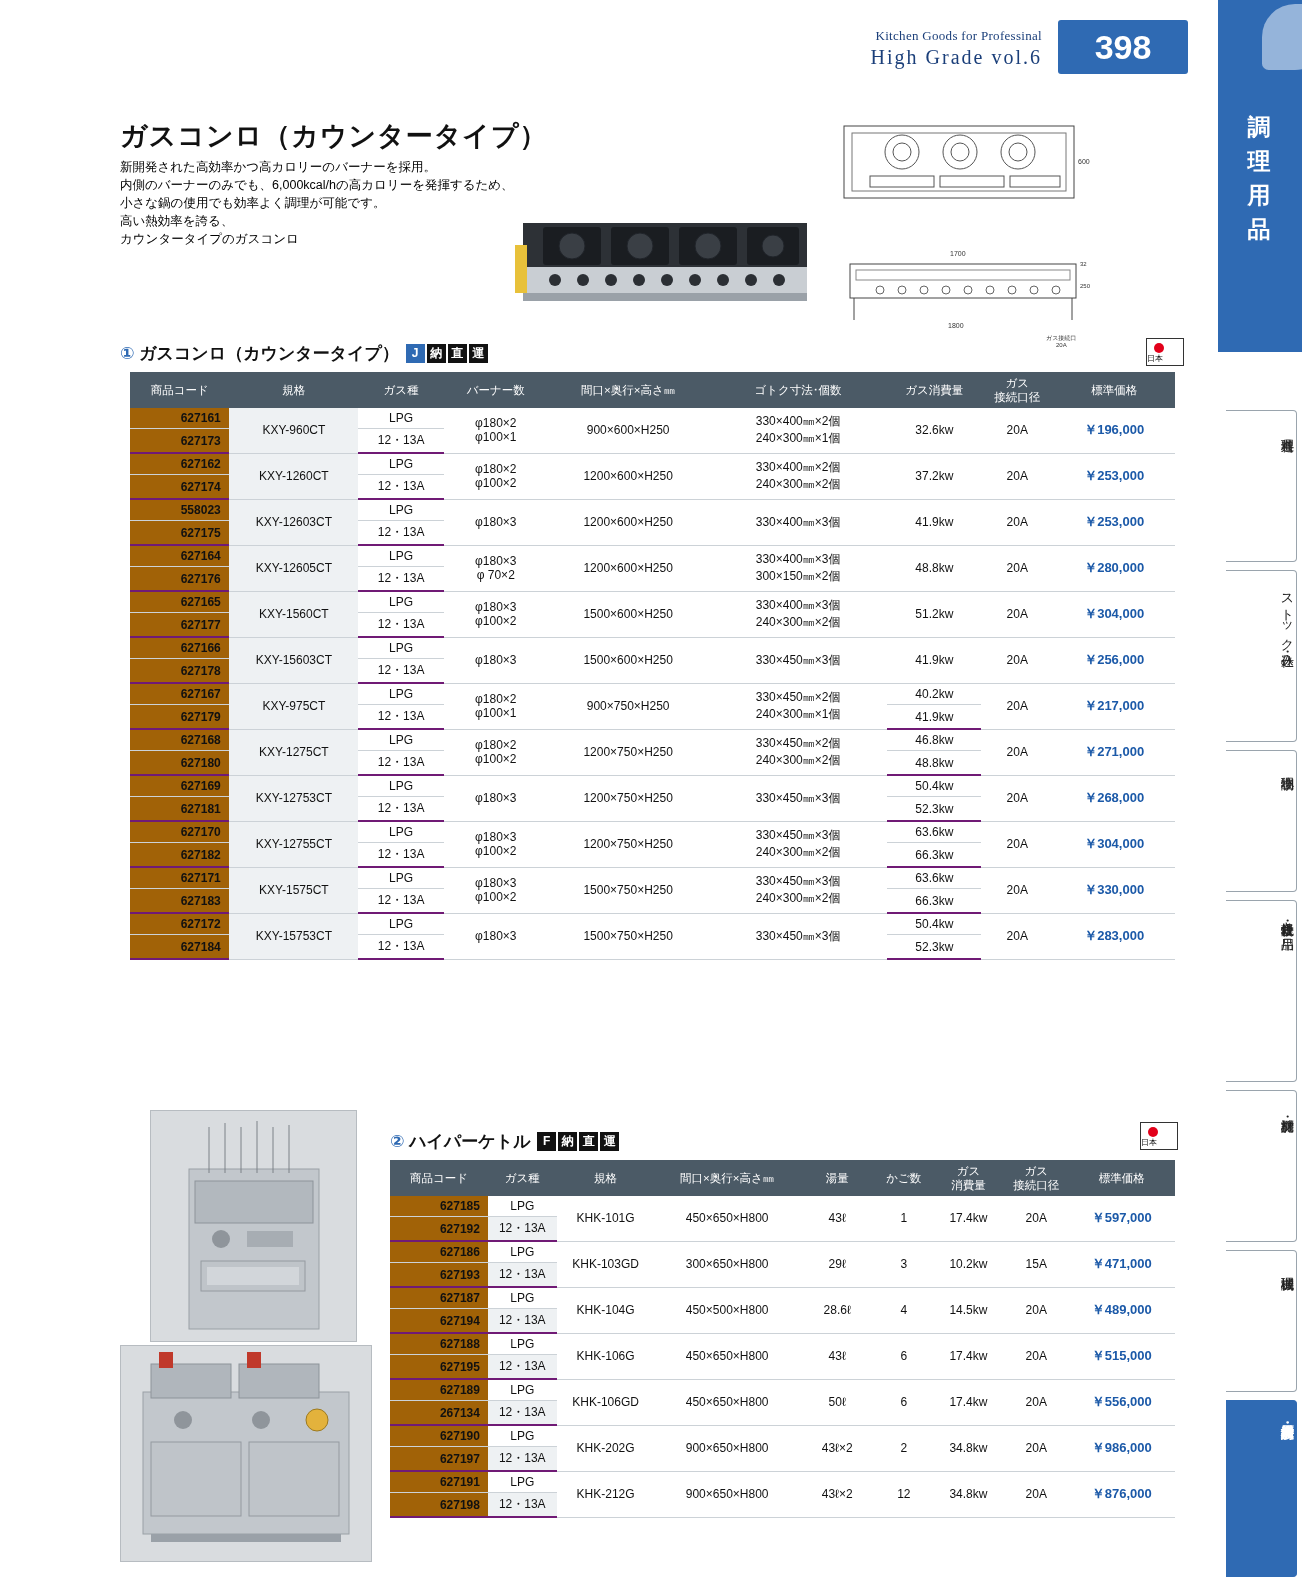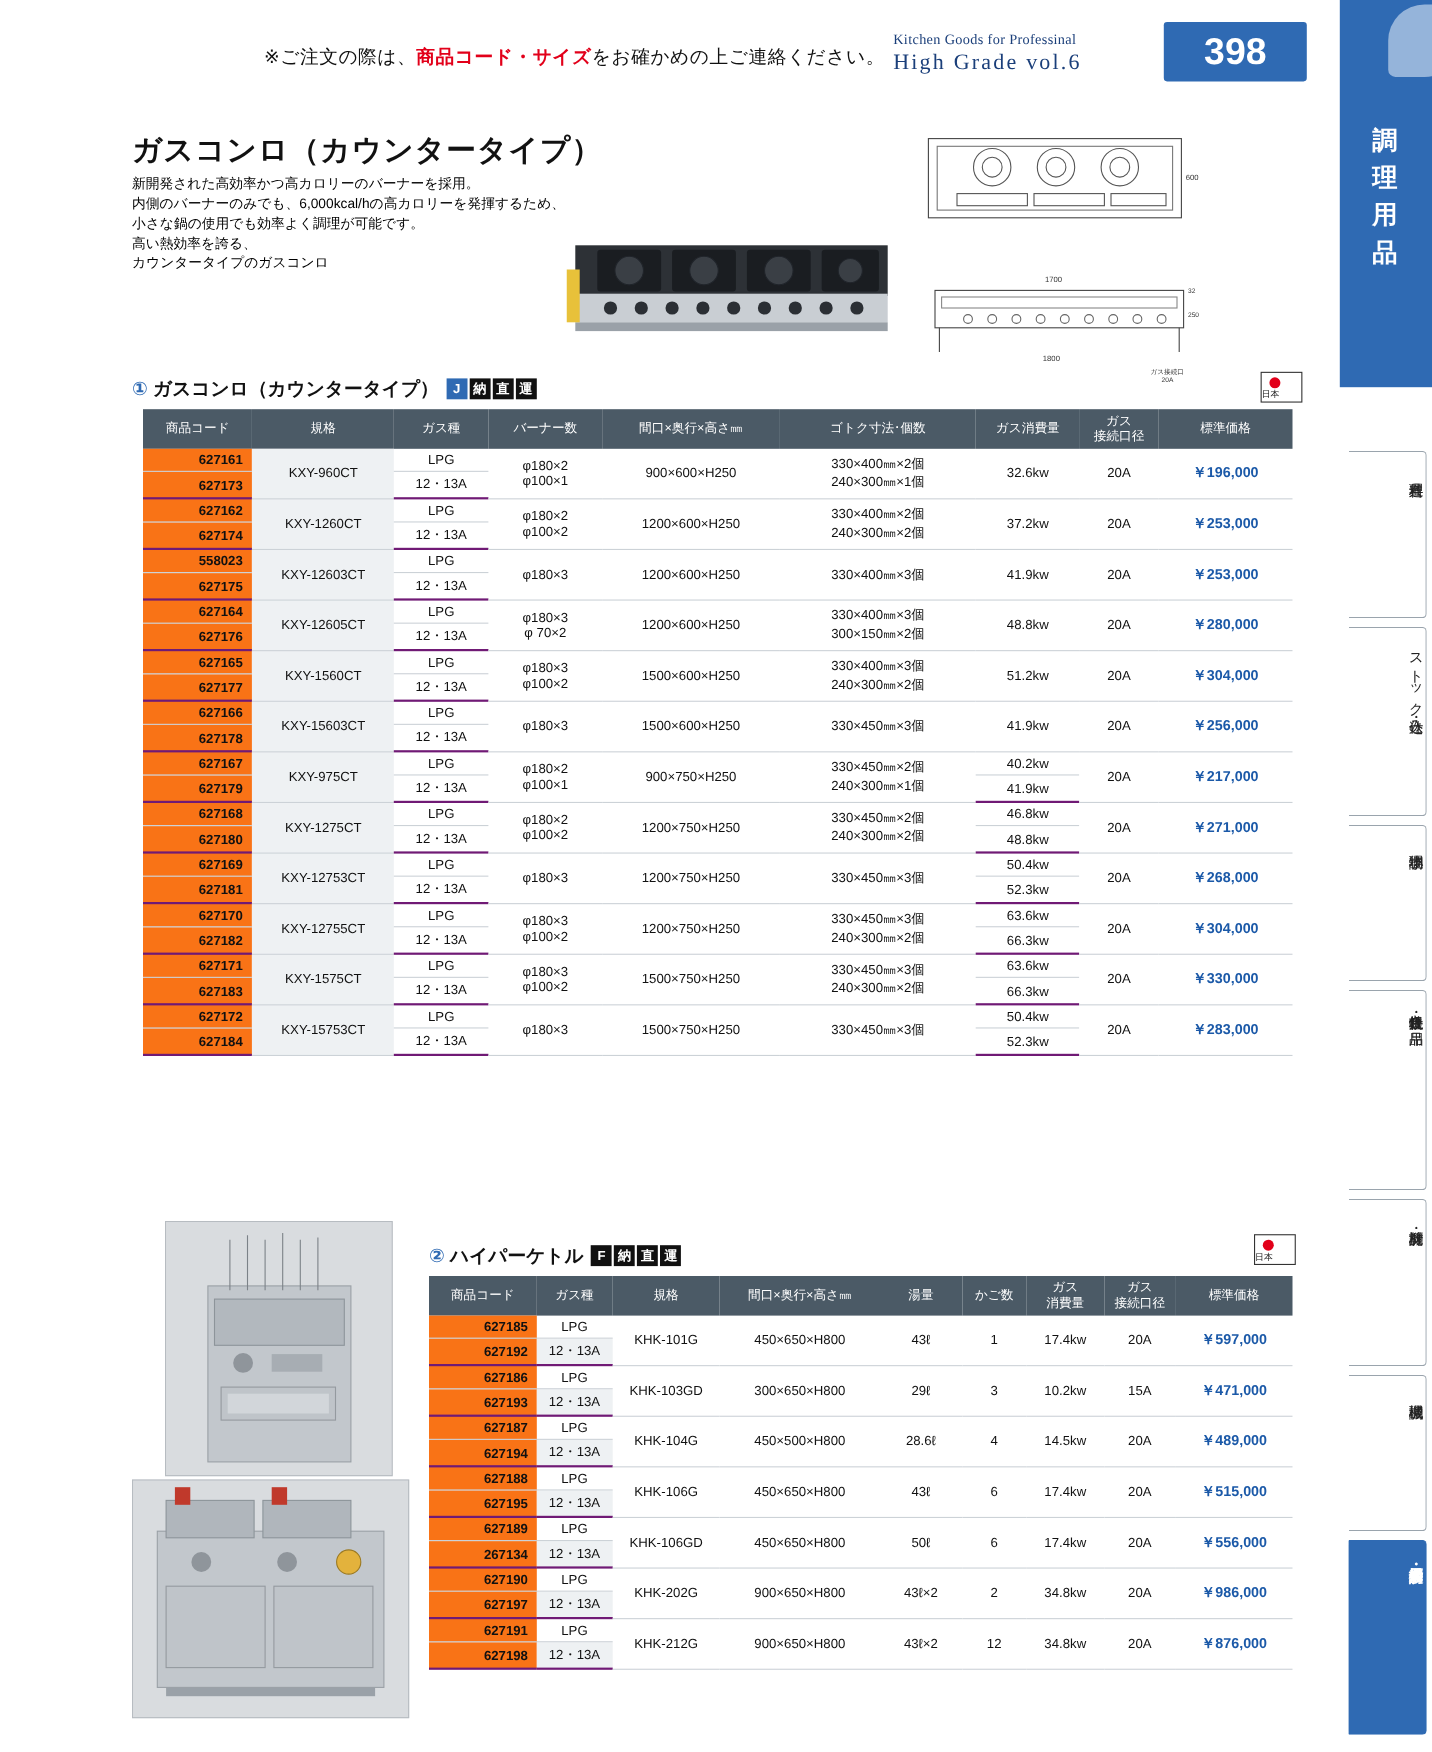--- a/index.html
+++ b/index.html
@@ -5,21 +5,21 @@
   html,body{margin:0;padding:0;}
   body{
     width:1302px;height:1593px;position:relative;background:#ffffff;
     font-family:"Liberation Sans","DejaVu Sans",sans-serif;
     font-size:12px;color:#111;overflow:hidden;
   }
   
   .header-bar{position:absolute;left:0;top:0;width:1302px;height:88px;}
   .hdr-note{position:absolute;left:240px;top:40px;font-size:17px;letter-spacing:0.5px;}
   .hdr-note .red{color:#e2001a;font-weight:bold;}
-  .hdr-brand{position:absolute;left:812px;top:28px;width:230px;text-align:left;color:#1b3f7a;}
+  .hdr-brand{position:absolute;left:812px;top:28px;width:230px;text-align:right;color:#1b3f7a;}
   .hdr-brand .l1{font-family:"Liberation Serif","DejaVu Serif",serif;font-size:13px;letter-spacing:0.3px;}
   .hdr-brand .l2{font-family:"Liberation Serif","DejaVu Serif",serif;font-size:20px;letter-spacing:2px;margin-top:2px;}
   .hdr-page{position:absolute;left:1058px;top:20px;width:130px;height:54px;background:#2f6ab3;color:#fff;
     font-size:34px;font-weight:bold;text-align:center;line-height:54px;border-radius:3px;}
   
   .rail{position:absolute;left:1190px;top:0;width:112px;height:1593px;}
   .rail-top{position:absolute;left:28px;top:0;width:84px;height:352px;background:#2f6ab3;border-radius:0 0 0 0;}
   .rail-top .vtext{position:absolute;left:0;top:110px;width:84px;text-align:center;color:#fff;font-size:23px;
     font-weight:bold;line-height:34px;letter-spacing:2px;}
   .rail-blob{position:absolute;left:44px;top:4px;width:66px;height:66px;background:#e9f1fa;border-radius:50% 10% 50% 10%;opacity:.55;}
@@ -38,35 +38,32 @@
   .badge{display:inline-block;width:19px;height:19px;line-height:19px;text-align:center;color:#fff;background:#111;
     font-size:12px;font-weight:bold;vertical-align:2px;margin-left:2px;}
   .badge.blue{background:#2f6ab3;}
   .jp-flag{position:absolute;width:36px;height:26px;border:1px solid #333;background:#fff;}
   .jp-flag .dot{position:absolute;left:7px;top:4px;width:10px;height:10px;border-radius:50%;background:#e2001a;}
   .jp-flag .lbl{position:absolute;left:0;bottom:1px;width:36px;text-align:left;font-size:8px;}
   
   table{border-collapse:collapse;position:absolute;}
   .tbl th{background:#4b5a66;color:#fff;font-size:11.5px;font-weight:normal;padding:4px 2px;text-align:center;line-height:14px;}
   .tbl td{font-size:12px;text-align:center;padding:3px 2px;}
-  .tbl td.code{background:#f97316;font-weight:bold;padding-left:44px;}
+  .tbl td.code{background:#a16207;font-weight:bold;padding-left:44px;}
   .tbl td.spec{background:#eef1f3;}
   .tbl td.price{color:#1b59a8;font-weight:bold;font-size:13px;}
   .rowline td{border-bottom:2px solid #701a75;}
   .thin td{border-bottom:1px solid #ccd2d7;}
   
   .photo-kettle{position:absolute;background:#d7dade;border:1px solid #b7bcc1;}
 </style>
 </head>
 <body>
 
 <div class="header-bar">
-  <div class="hdr-note">
-    <span>※ご注文の際は、</span><span class="red">商品コード・サイズ</span><span>をお確かめの上ご連絡ください。</span>
-  </div>
   <div class="hdr-brand">
     <div class="l1">Kitchen Goods for Professinal</div>
     <div class="l2">High Grade vol.6</div>
   </div>
   <div class="hdr-page">398</div>
 </div>
 
 <div class="rail">
   <div class="rail-top">
     <div class="rail-blob"></div>

